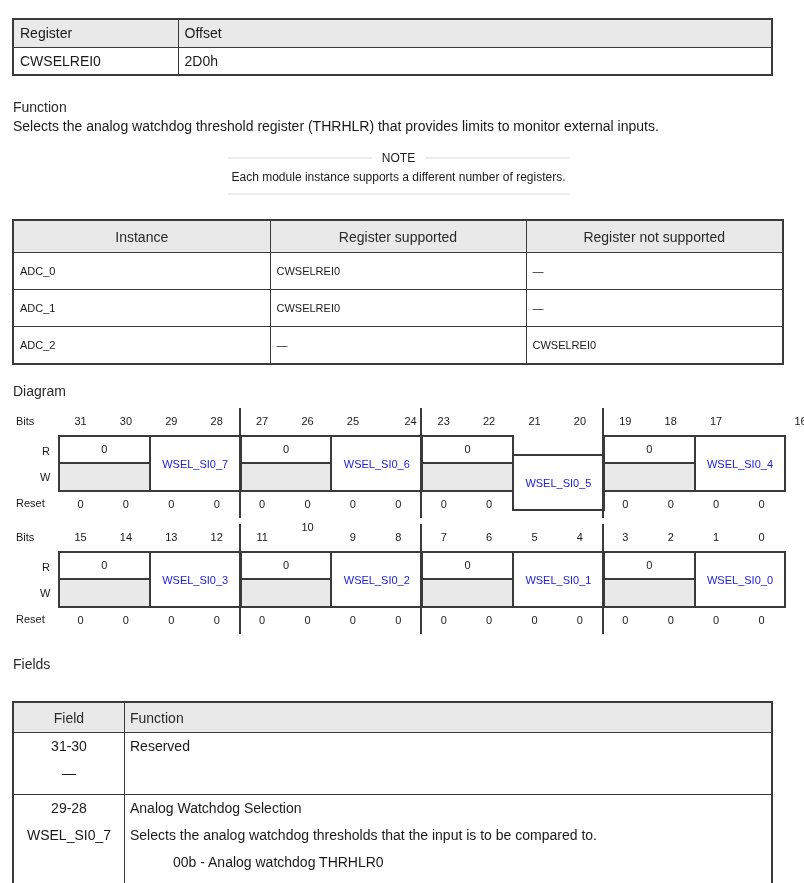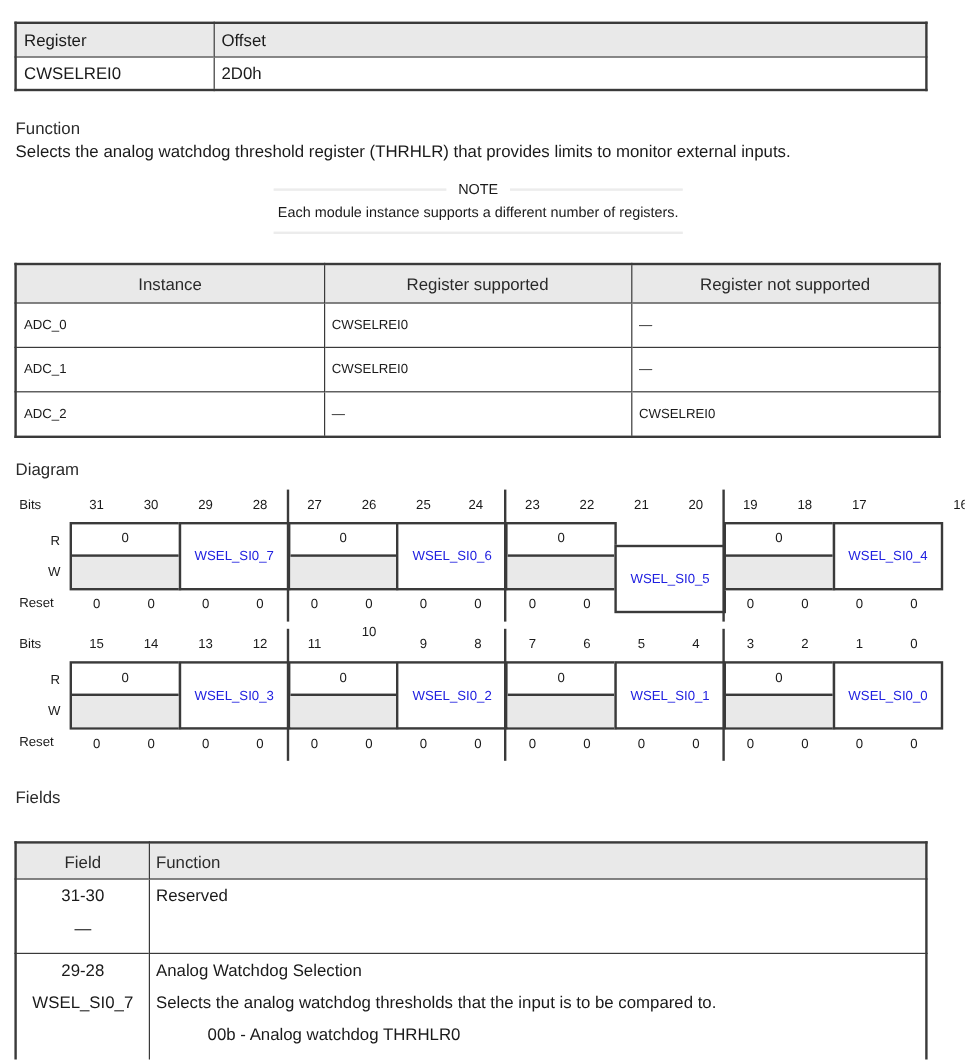--- a/index.html
+++ b/index.html
@@ -154,21 +154,21 @@
     <div class="bitnum" style="left:148.8px; top:10px;">29</div>
     <div class="bitnum" style="left:148.8px; top:93px;">0</div>
     <div class="bitnum" style="left:194.2px; top:10px;">28</div>
     <div class="bitnum" style="left:194.2px; top:93px;">0</div>
     <div class="bitnum" style="left:239.6px; top:10px;">27</div>
     <div class="bitnum" style="left:239.6px; top:93px;">0</div>
     <div class="bitnum" style="left:285.0px; top:10px;">26</div>
     <div class="bitnum" style="left:285.0px; top:93px;">0</div>
     <div class="bitnum" style="left:330.4px; top:10px;">25</div>
     <div class="bitnum" style="left:330.4px; top:93px;">0</div>
-    <div class="bitnum" style="left:374px; top:10px;">24</div>
+    <div class="bitnum" style="left:388px; top:10px;">24</div>
     <div class="bitnum" style="left:375.8px; top:93px;">0</div>
     <div class="bitnum" style="left:421.2px; top:10px;">23</div>
     <div class="bitnum" style="left:421.2px; top:93px;">0</div>
     <div class="bitnum" style="left:466.6px; top:10px;">22</div>
     <div class="bitnum" style="left:466.6px; top:93px;">0</div>
     <div class="bitnum" style="left:512.0px; top:10px;">21</div>
     <div class="bitnum" style="left:512.0px; top:93px;">0</div>
     <div class="bitnum" style="left:557.4px; top:10px;">20</div>
     <div class="bitnum" style="left:557.4px; top:93px;">0</div>
     <div class="bitnum" style="left:602.8px; top:10px;">19</div>

